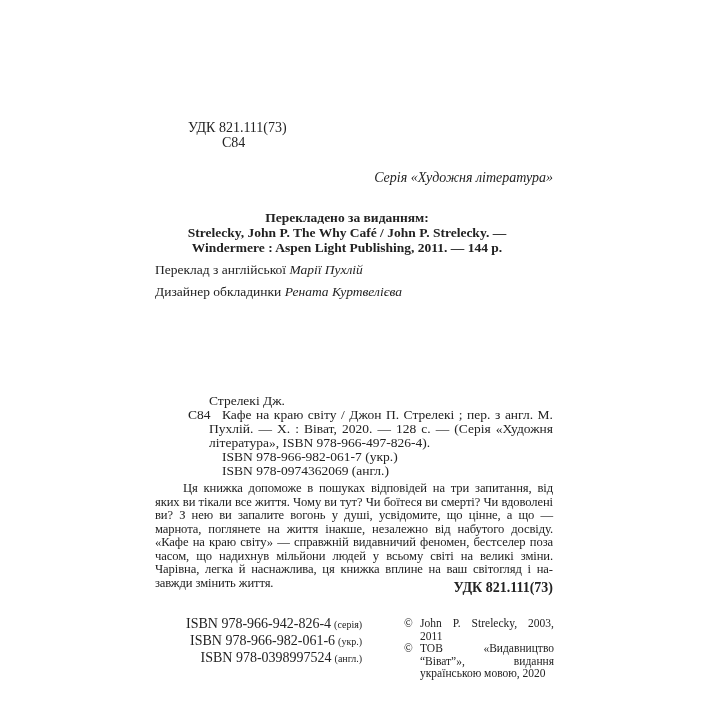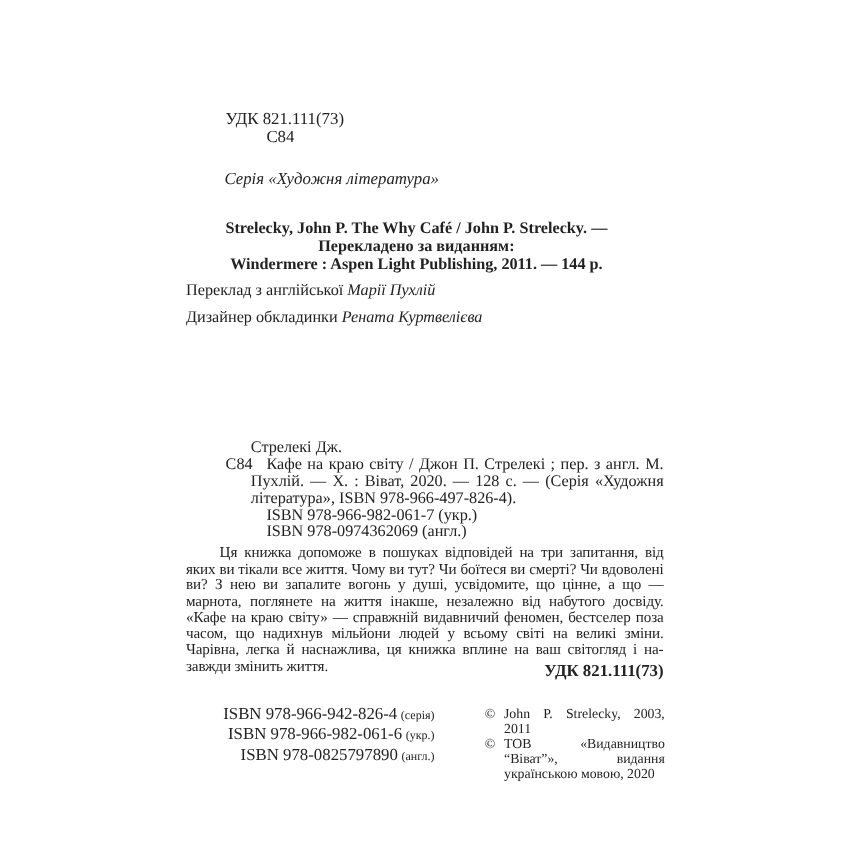--- a/index.html
+++ b/index.html
@@ -2,28 +2,28 @@
 <html><head>
 <meta charset="utf-8">
 <style>
   html,body{margin:0;padding:0;}
   body{
     width:720px;height:720px;background:#ffffff;
     font-family:"Liberation Serif","DejaVu Serif",serif;
     color:#222222;position:relative;overflow:hidden;
   }
   .page{position:absolute;inset:0;}
-  .abs{position:absolute;}
+  .abs{position:absolute;margin-top:28px;}
 
   
   .udk-top{left:188px;top:92px;font-size:14px;line-height:15px;}
   .udk-top .l2{padding-left:34px;}
 
   
-  .series{left:155px;top:142px;width:398px;text-align:left;
+  .series{left:155px;top:142px;width:398px;text-align:right;
           font-style:italic;font-size:14px;padding-left:32px;box-sizing:border-box;}
 
   
   .edition{left:155px;top:182px;width:398px;text-align:center;
            font-weight:bold;font-size:13.5px;line-height:15px;
            padding-right:14px;box-sizing:border-box;}
 
   .credit{left:155px;width:398px;text-align:left;font-size:13.5px;
           padding-right:14px;box-sizing:border-box;}
   .credit .nm{font-style:italic;}
@@ -61,22 +61,22 @@
 <div class="page">
 
   <div class="abs udk-top">
     <div>УДК 821.111(73)</div>
     <div class="l2">С84</div>
   </div>
 
   <div class="abs series">Серія «Художня література»</div>
 
   <div class="abs edition">
+    <div>Перекладено за виданням:</div>
     <div>Strelecky, John P. The Why Café / John P. Strelecky. —</div>
-    <div>Перекладено за виданням:</div>
     <div>Windermere : Aspen Light Publishing, 2011. — 144 p.</div>
   </div>
 
   <div class="abs credit translator">
     <span>Переклад з англійської </span><span class="nm">Марії Пухлій</span>
   </div>
 
   <div class="abs credit designer">
     <span>Дизайнер обкладинки </span><span class="nm">Рената Куртвелієва</span>
   </div>
@@ -96,21 +96,21 @@
   <div class="abs udk-bottom">УДК 821.111(73)</div>
 
   <div class="abs isbn-block">
     <div>
       <span>ISBN 978-966-942-826-4</span><span class="q">(серія)</span>
     </div>
     <div>
       <span>ISBN 978-966-982-061-6</span><span class="q">(укр.)</span>
     </div>
     <div>
-      <span>ISBN 978-0825797890</span><span class="q">(англ.)</span>
+      <span>ISBN 978-0398997524</span><span class="q">(англ.)</span>
     </div>
   </div>
 
   <div class="abs copyright">
     <div class="c-entry">
       <span class="c-sym">©</span>
       <span>John P. Strelecky, 2003, 2011</span>
     </div>
     <div class="c-entry">
       <span class="c-sym">©</span>

